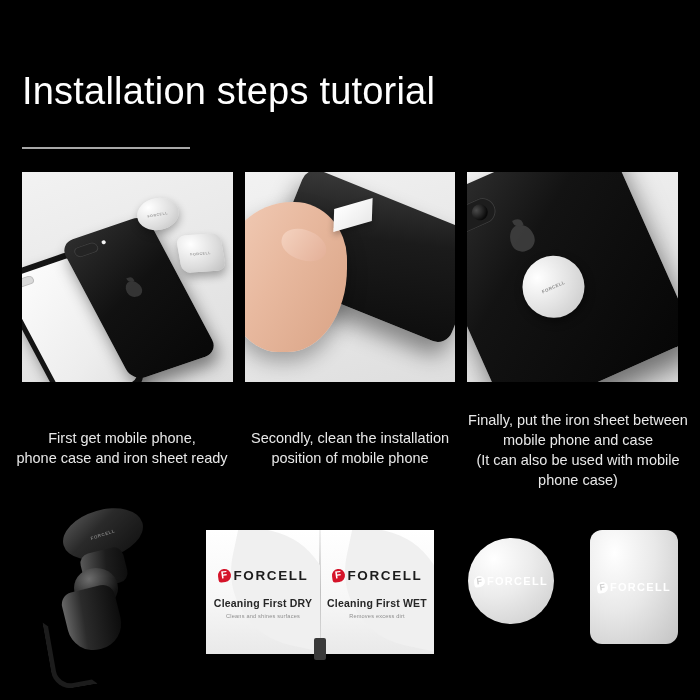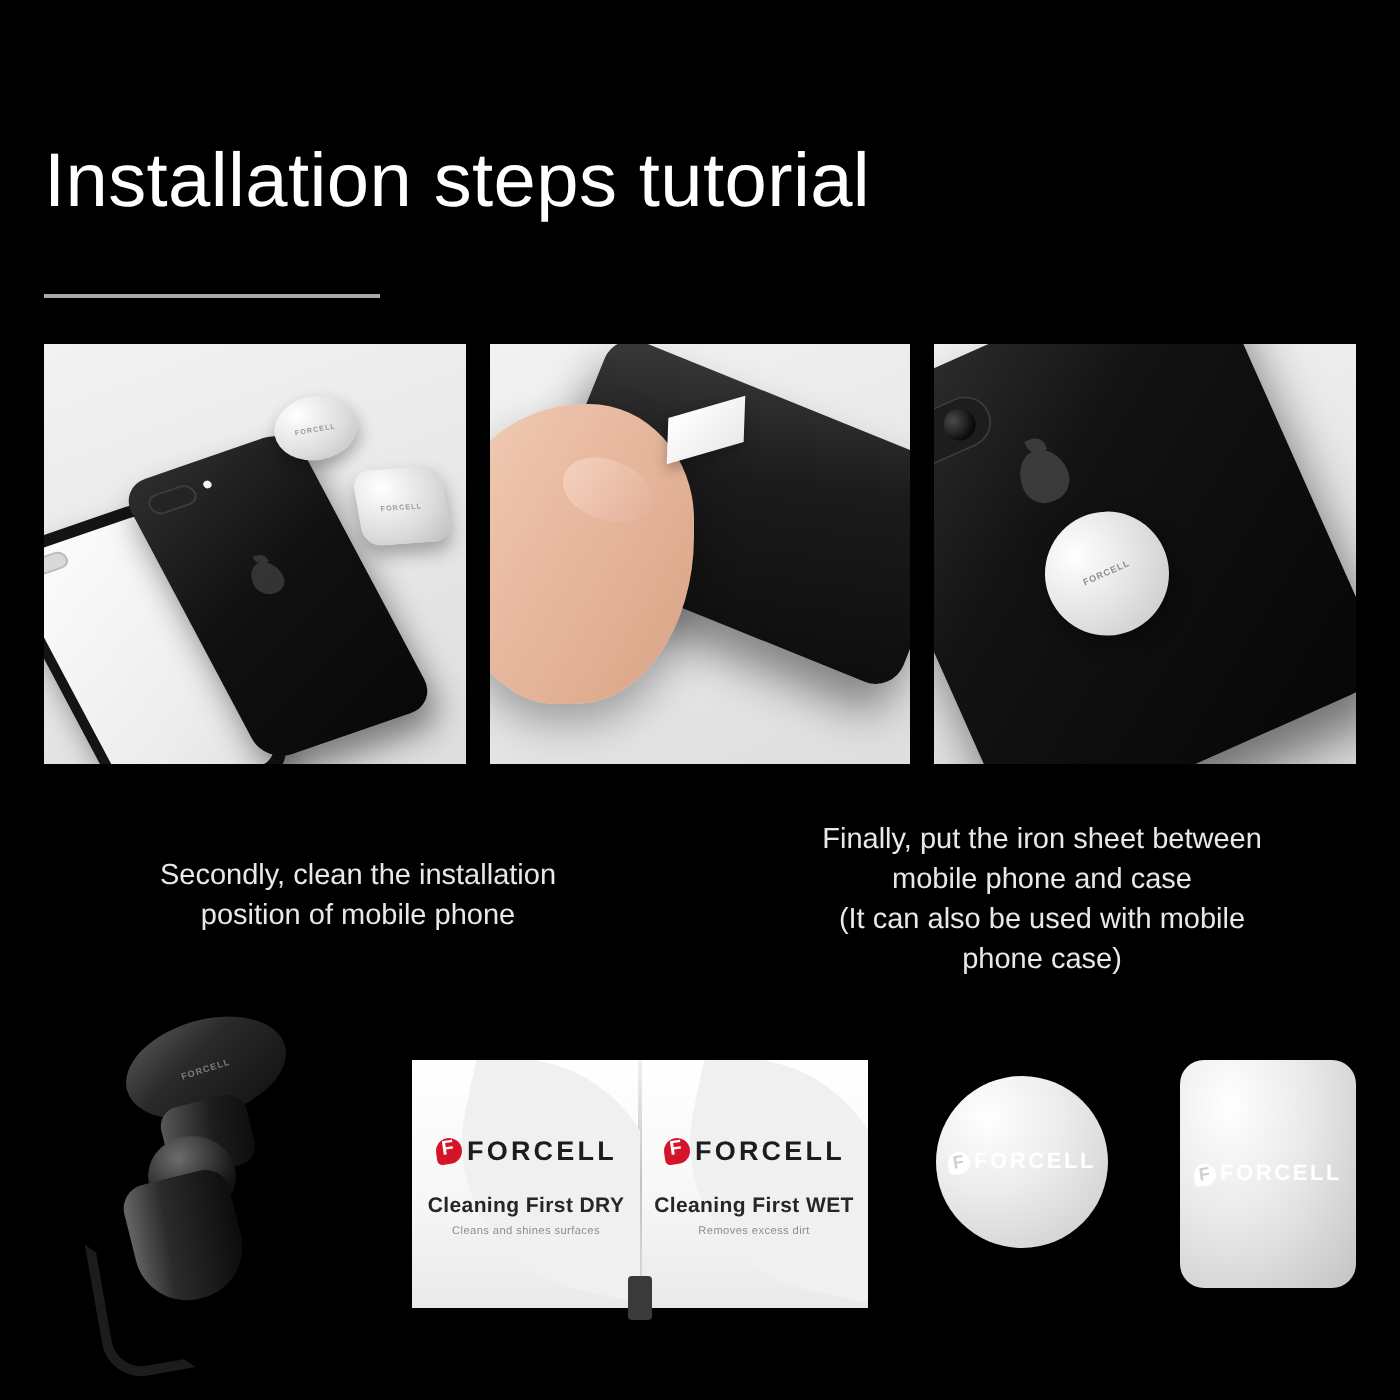--- a/index.html
+++ b/index.html
@@ -580,20 +580,22 @@
           <div class="p3-plate">
             <span class="mini-mark">FORCELL</span>
           </div>
         </div>
       </div>
     </div>
 
   </div>
 
   <div class="captions">
+    <div class="caption c1" style="white-space:pre-line">First get mobile phone,
+phone case and iron sheet ready</div>
     <div class="caption c2" style="white-space:pre-line">Secondly, clean the installation
 position of mobile phone</div>
     <div class="caption c3" style="white-space:pre-line">Finally, put the iron sheet between
 mobile phone and case
 (It can also be used with mobile
 phone case)</div>
   </div>
 
   <div class="products">
 

